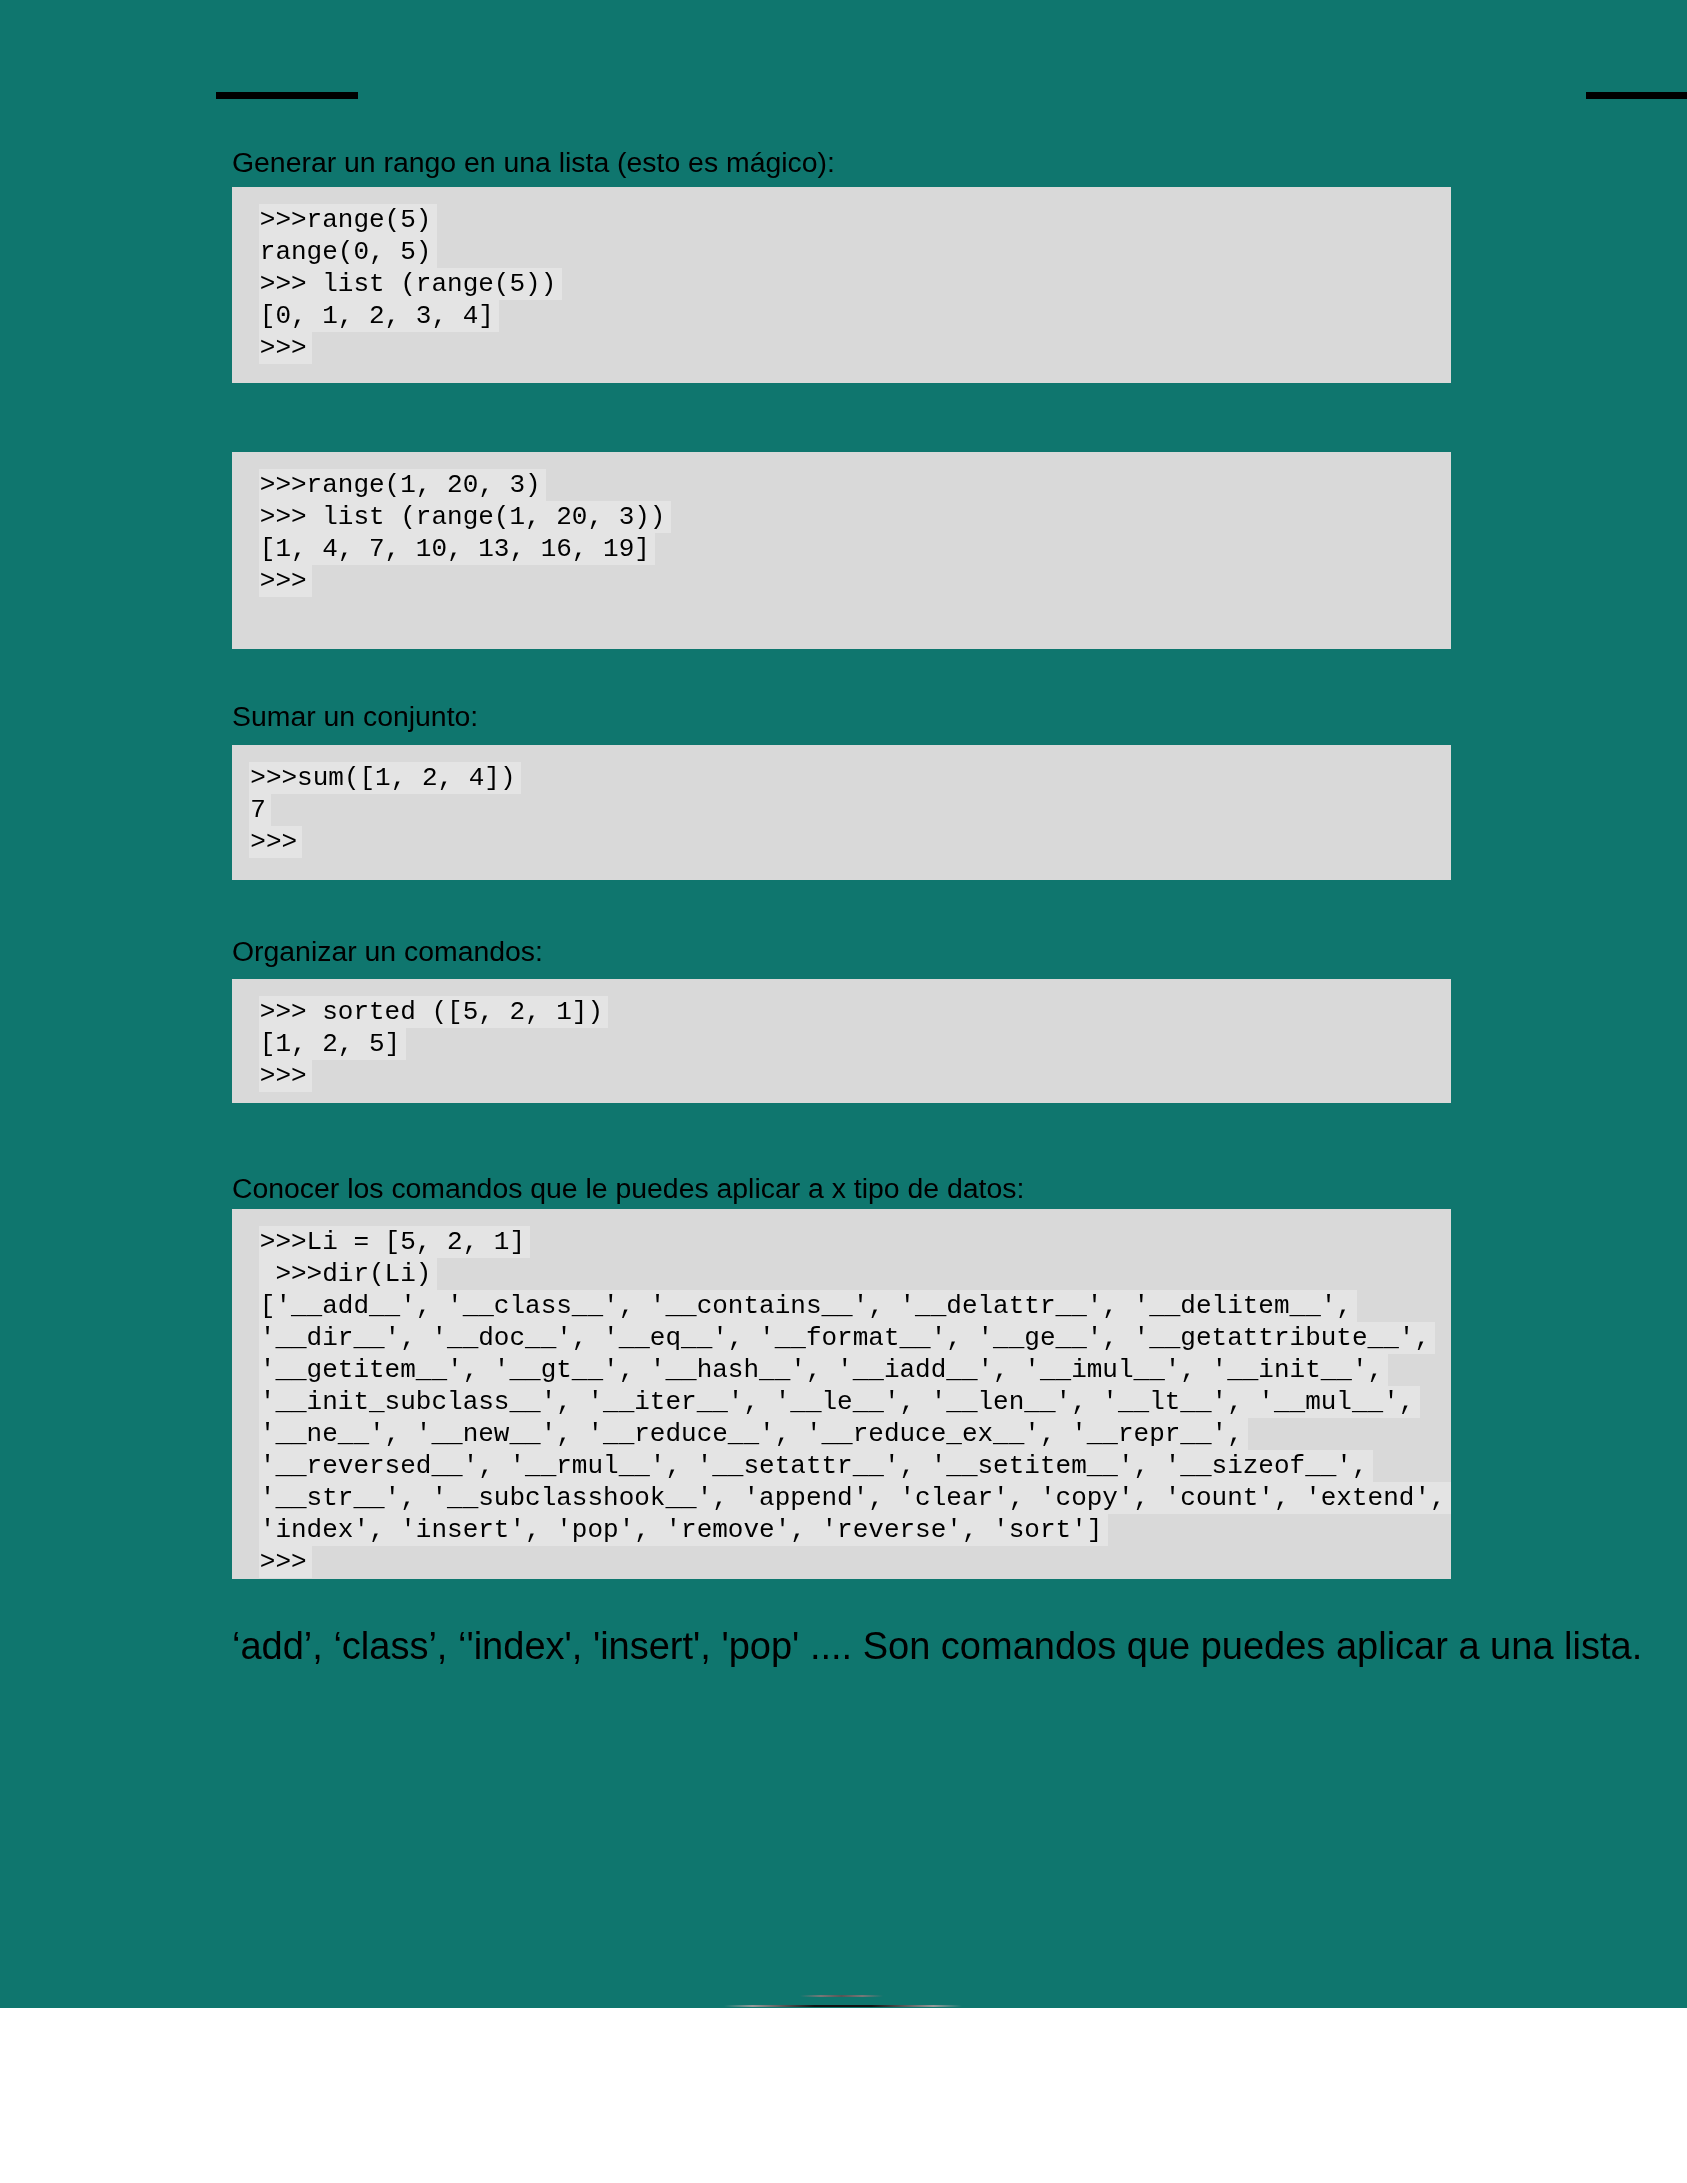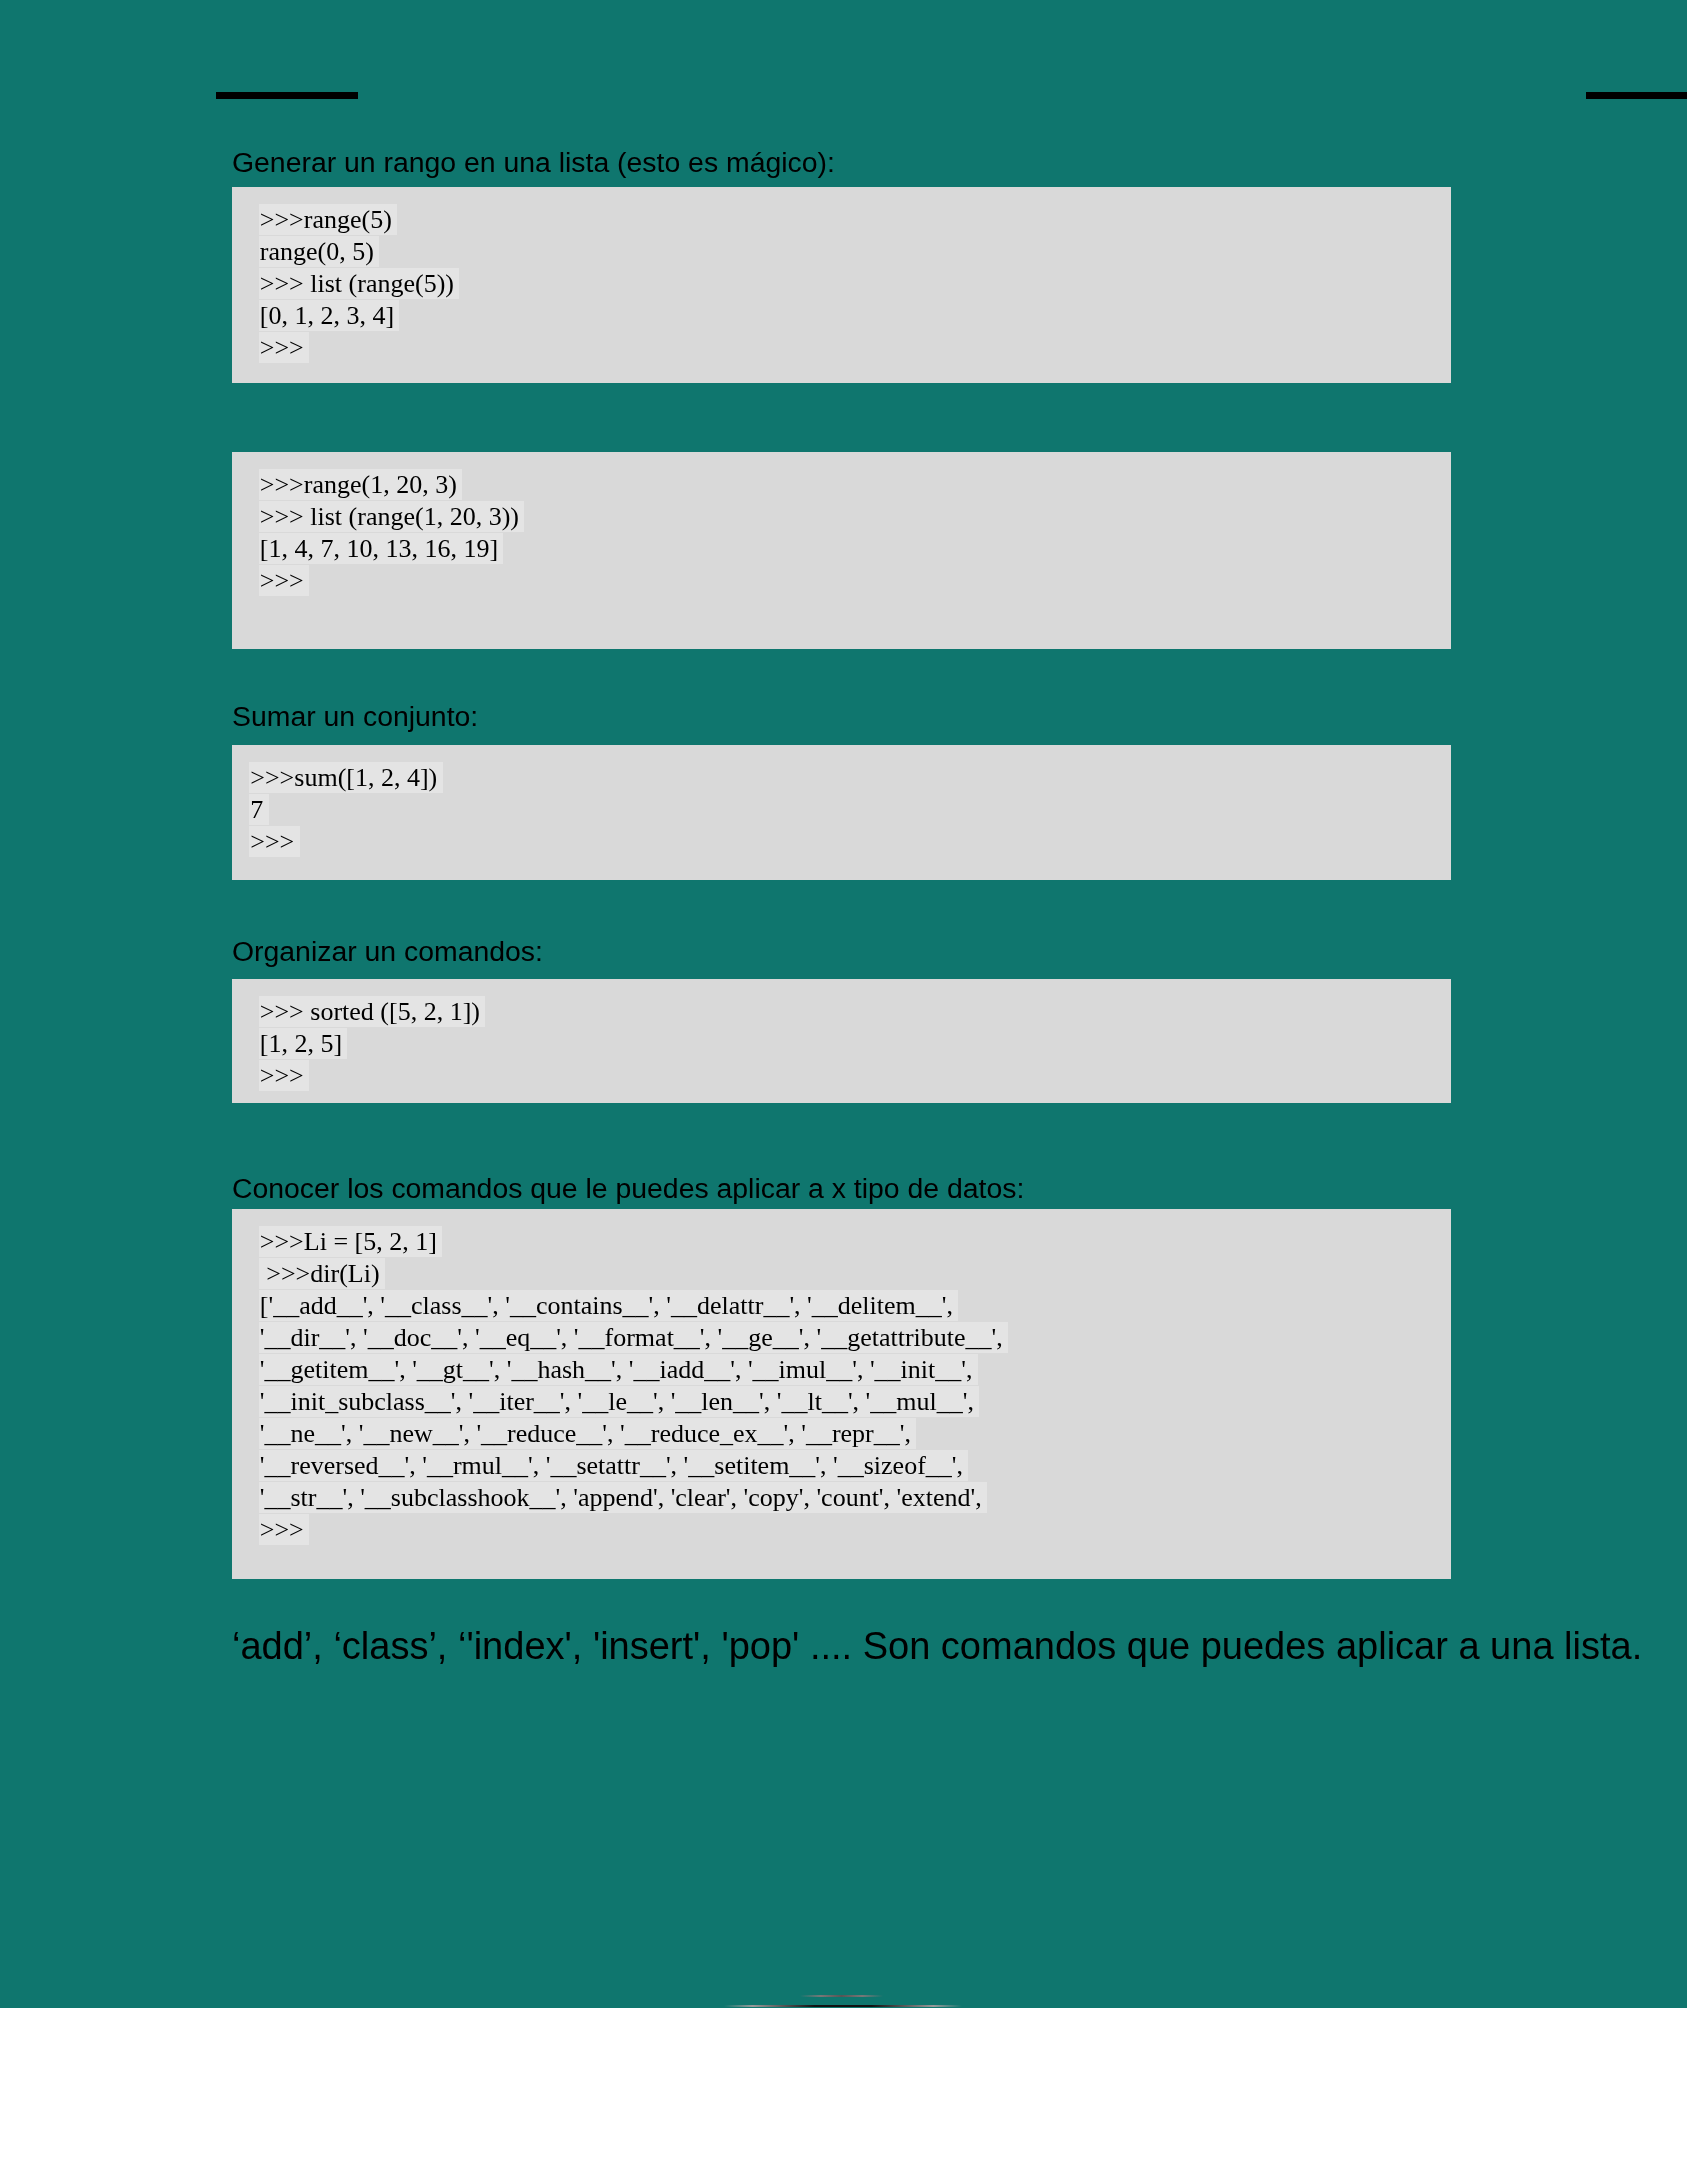--- a/index.html
+++ b/index.html
@@ -34,21 +34,21 @@
     padding:17px 0 0 26.5px;
   }
   .b1 { top:187px;  height:196px; }
   .b2 { top:452px;  height:197px; }
   .b3 { top:745px; height:135px;padding-left:17px; }
   .b4 { top:979px; height:124px; }
   .b5 { top:1209px; height:370px; }
 
   .code-line {
     height:32px; line-height:32px;
-    font-family:Liberation Serif, serif;
+    font-family:Liberation Mono, monospace;
     font-size:26px;
     white-space:pre;
     color:#000000;
   }
   .code-line > span {
     background:#e4e4e4;
     padding:0.7px 5.3px 0.7px 1.3px;
     white-space:pre;
   }
 
@@ -124,20 +124,21 @@
   <div class="codeblock b5">
     <div class="code-line"><span>&gt;&gt;&gt;Li = [5, 2, 1]</span></div>
     <div class="code-line"><span> &gt;&gt;&gt;dir(Li)</span></div>
     <div class="code-line"><span>['__add__', '__class__', '__contains__', '__delattr__', '__delitem__',</span></div>
     <div class="code-line"><span>'__dir__', '__doc__', '__eq__', '__format__', '__ge__', '__getattribute__',</span></div>
     <div class="code-line"><span>'__getitem__', '__gt__', '__hash__', '__iadd__', '__imul__', '__init__',</span></div>
     <div class="code-line"><span>'__init_subclass__', '__iter__', '__le__', '__len__', '__lt__', '__mul__',</span></div>
     <div class="code-line"><span>'__ne__', '__new__', '__reduce__', '__reduce_ex__', '__repr__',</span></div>
     <div class="code-line"><span>'__reversed__', '__rmul__', '__setattr__', '__setitem__', '__sizeof__',</span></div>
     <div class="code-line"><span>'__str__', '__subclasshook__', 'append', 'clear', 'copy', 'count', 'extend',</span></div>
+    <div class="code-line"><span>'index', 'insert', 'pop', 'remove', 'reverse', 'sort']</span></div>
     <div class="code-line"><span>&gt;&gt;&gt;</span></div>
   </div>
 
   <div class="note">‘add’, ‘class’, ‘'index', 'insert', 'pop' .... Son comandos que puedes aplicar a una lista.</div>
 
   <div class="divider-line divider-top"></div>
   <div class="divider-line divider-bottom"></div>
 
   <div class="platzi-logo">
     <svg class="platzi-icon" viewBox="0 0 130 150" xmlns="http://www.w3.org/2000/svg">

